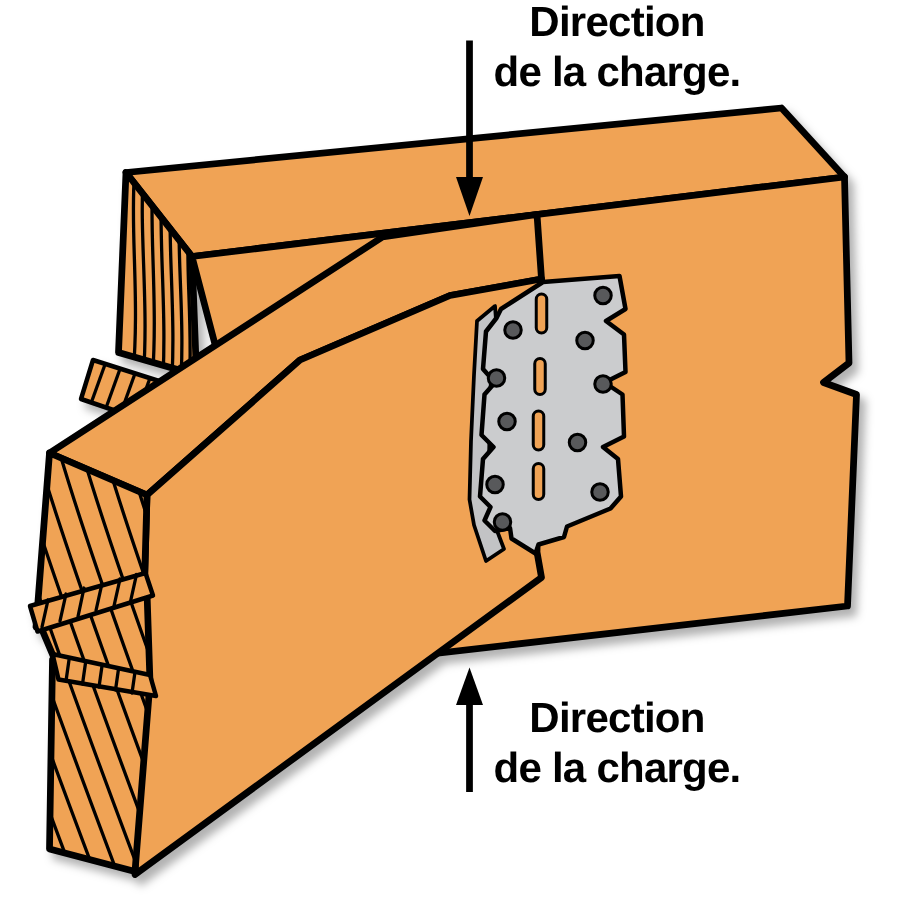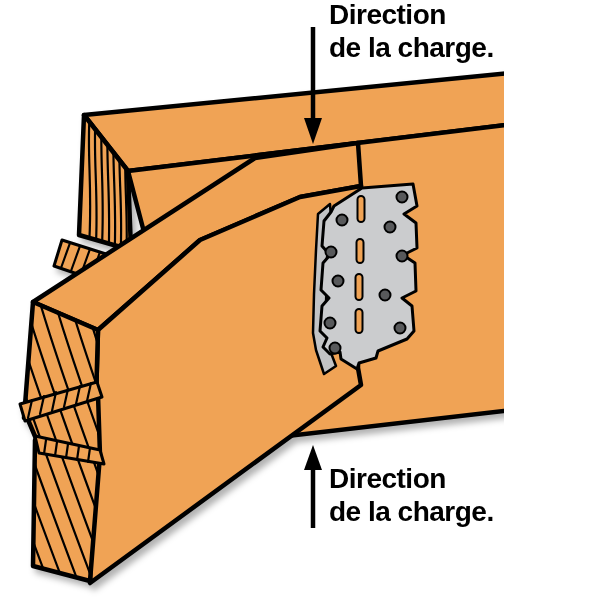--- a/index.html
+++ b/index.html
@@ -1,17 +1,17 @@
 <!DOCTYPE html>
 <html style="--c-background: #FFFFFF; --c-wood: #F0A355; --c-plate: #CBCCCE; --c-plate_edge: #C2C3C5; --c-hole: #58595B; --c-outline: #000000;"><head>
 <meta charset="utf-8">
 <style>
   html,body{margin:0;padding:0;background:#fff;}
-  .canvas{position:relative;width:504px;height:600px;background:var(--c-background,#fff);
-          font-family:"Liberation Sans",sans-serif;overflow:hidden;}
+  .canvas{position:relative;width:600px;height:600px;background:var(--c-background,#fff);
+          font-family:"Liberation Sans",sans-serif;overflow:hidden;text-align:center;}
   .canvas svg{position:absolute;left:0;top:0;}
   #assembly{filter:drop-shadow(4px 5px 3px rgba(0,0,0,0.30));}
   .wood{fill:var(--c-wood,#F0A355);}
   .plate{fill:var(--c-plate,#CBCCCE);}
   .plate-edge{fill:var(--c-plate_edge,#C2C3C5);}
   .hole{fill:var(--c-hole,#58595B);}
   .ol{stroke:var(--c-outline,#000);stroke-linejoin:round;stroke-linecap:round;}
   .w45{stroke-width:4.5;} .w3{stroke-width:3;} .w25{stroke-width:2.5;} .w2{stroke-width:2;}
   .grain{stroke:var(--c-outline,#000);stroke-width:2.2;fill:none;stroke-linecap:round;}
   .load-label{position:absolute;font-weight:bold;font-size:28px;line-height:33px;

